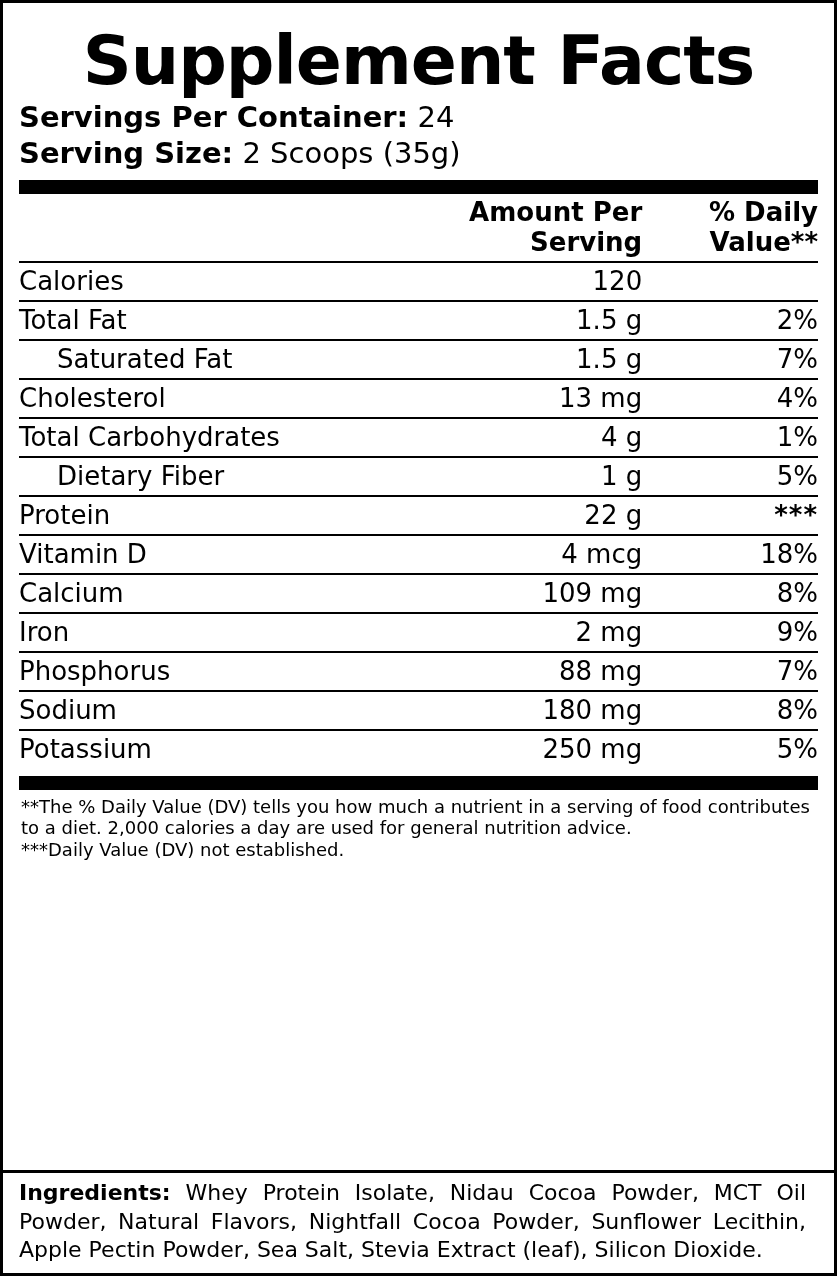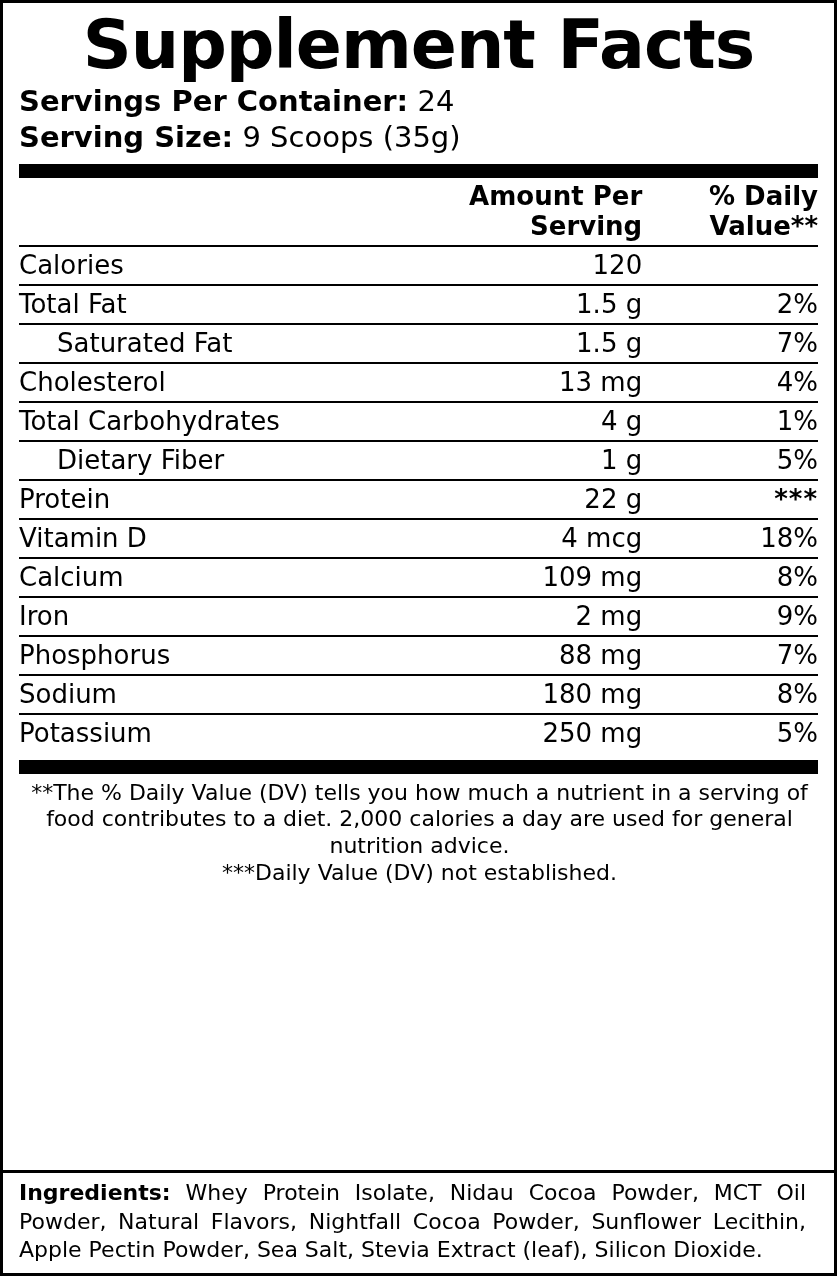--- a/index.html
+++ b/index.html
@@ -14,21 +14,21 @@
   .panel {
     width: 837px;
     height: 1276px;
     box-sizing: border-box;
     border: 3px solid #000;
     background: #fff;
     position: relative;
     overflow: hidden;
   }
   .inner {
-    padding: 2px 16px 0 16px;
+    padding: 18px 16px 0 16px;
     box-sizing: border-box;
   }
   .title {
     font-size: 68px;
     font-weight: bold;
     letter-spacing: -1px;
     line-height: 1.0;
     text-align: center;
     margin: 6px 0 4px 0;
     white-space: nowrap;
@@ -67,24 +67,23 @@
     font-size: 26px;
     padding-bottom: 6px;
     padding-top: 4px;
   }
   .row-line td {
     border-top: 2px solid #000;
   }
   .indent { padding-left: 38px !important; }
   .dv-stars { font-weight: bold; letter-spacing: 1px; }
   .footnotes {
-    font-size: 22px;
+    font-size: 18px;
     line-height: 1.22;
     padding: 6px 0 2px 2px;
-    text-align: center;
   }
   .footnotes p { margin: 0; }
   .ingredients-block {
     border-top: 3px solid #000;
     padding: 6px 28px 8px 16px;
     font-size: 22px;
     line-height: 1.3;
     box-sizing: border-box;
   }
   .ingredients-block b { font-weight: bold; }
@@ -102,21 +101,21 @@
   <div class="inner">
 
     <div class="title">Supplement Facts</div>
 
     <div class="servings-line">
       <b>Servings Per Container:</b>
       <span>24</span>
     </div>
     <div class="servings-line">
       <b>Serving Size:</b>
-      <span>9 Scoops (35g)</span>
+      <span>2 Scoops (35g)</span>
     </div>
 
     <div class="rule-thick"></div>
 
     <table class="facts">
       <tbody>
         <tr class="hdr">
           <td class="col-name"></td>
           <td class="col-amt">Amount Per Serving</td>
           <td class="col-dv">% Daily Value**</td>

